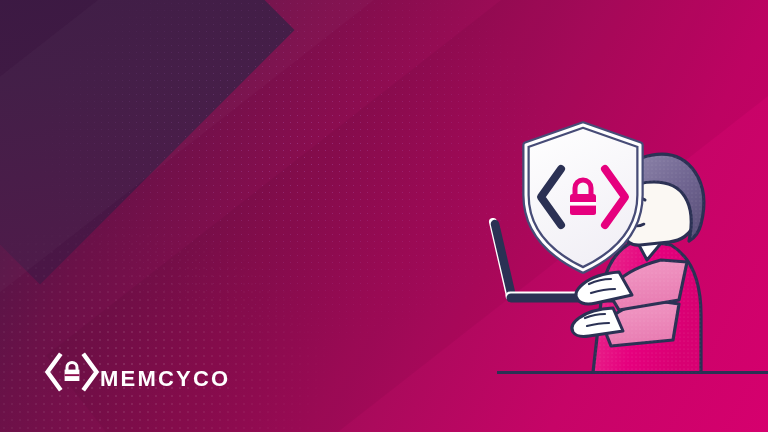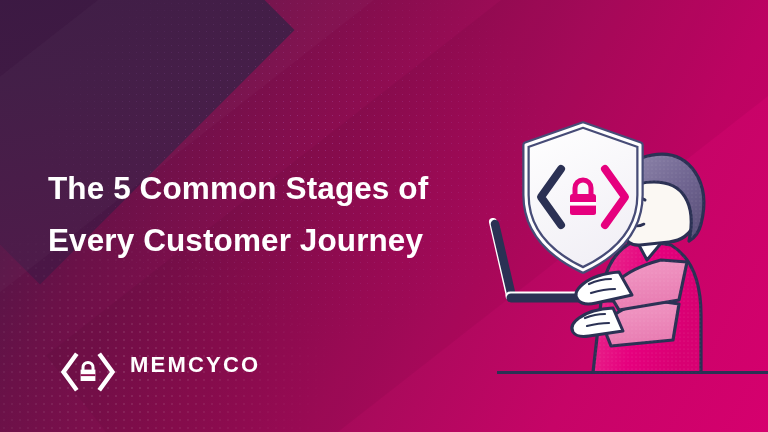--- a/index.html
+++ b/index.html
@@ -72,22 +72,22 @@
     font-size:31.5px;
     font-weight:700;
     line-height:52px;
     letter-spacing:.1px;
   }
   .headline .ln { display:block; white-space:nowrap; }
 
   
   .logo {
     position:absolute;
-    left:60px; top:352px;
-    display:flex; align-items:flex-start; gap:14px;
+    left:44px; top:352px;
+    display:flex; align-items:flex-end; 
   }
   .logo-mark { width:56px; height:40px; display:block; }
   .logo-word {
     color:#ffffff;
     font-size:22px;
     font-weight:700;
     letter-spacing:2.2px;
   }
 
   
@@ -105,24 +105,20 @@
 
   <div class="bg-base"></div>
   <div class="bg-corner"></div>
   <div class="bg-band b1"></div>
   <div class="bg-band b2"></div>
   <div class="bg-band b3"></div>
 
   <div class="bg-dots"></div>
   <div class="bg-dots2"></div>
 
-  <h1 class="headline">
-    <span class="ln">The 5 Common Stages of</span>
-    <span class="ln">Every Customer Journey</span>
-  </h1>
 
   <div class="logo">
     <span class="logo-mark">
       <svg viewBox="0 0 56 40" xmlns="http://www.w3.org/2000/svg" aria-hidden="true">
         <path d="M15.5 3.5 L3.5 20 L15.5 36.5" fill="none" stroke="#ffffff" stroke-width="4.4" stroke-linecap="square" stroke-linejoin="miter"></path>
         <path d="M40.5 3.5 L52.5 20 L40.5 36.5" fill="none" stroke="#ffffff" stroke-width="4.4" stroke-linecap="square" stroke-linejoin="miter"></path>
         <path d="M23 18 v-2.6 a5 5 0 0 1 10 0 V18" fill="none" stroke="#ffffff" stroke-width="3"></path>
         <rect x="20.6" y="17.6" width="14.8" height="11.4" fill="#ffffff"></rect>
         <rect x="20.6" y="22.2" width="14.8" height="1.9" fill="#8d0f4e"></rect>
       </svg>

